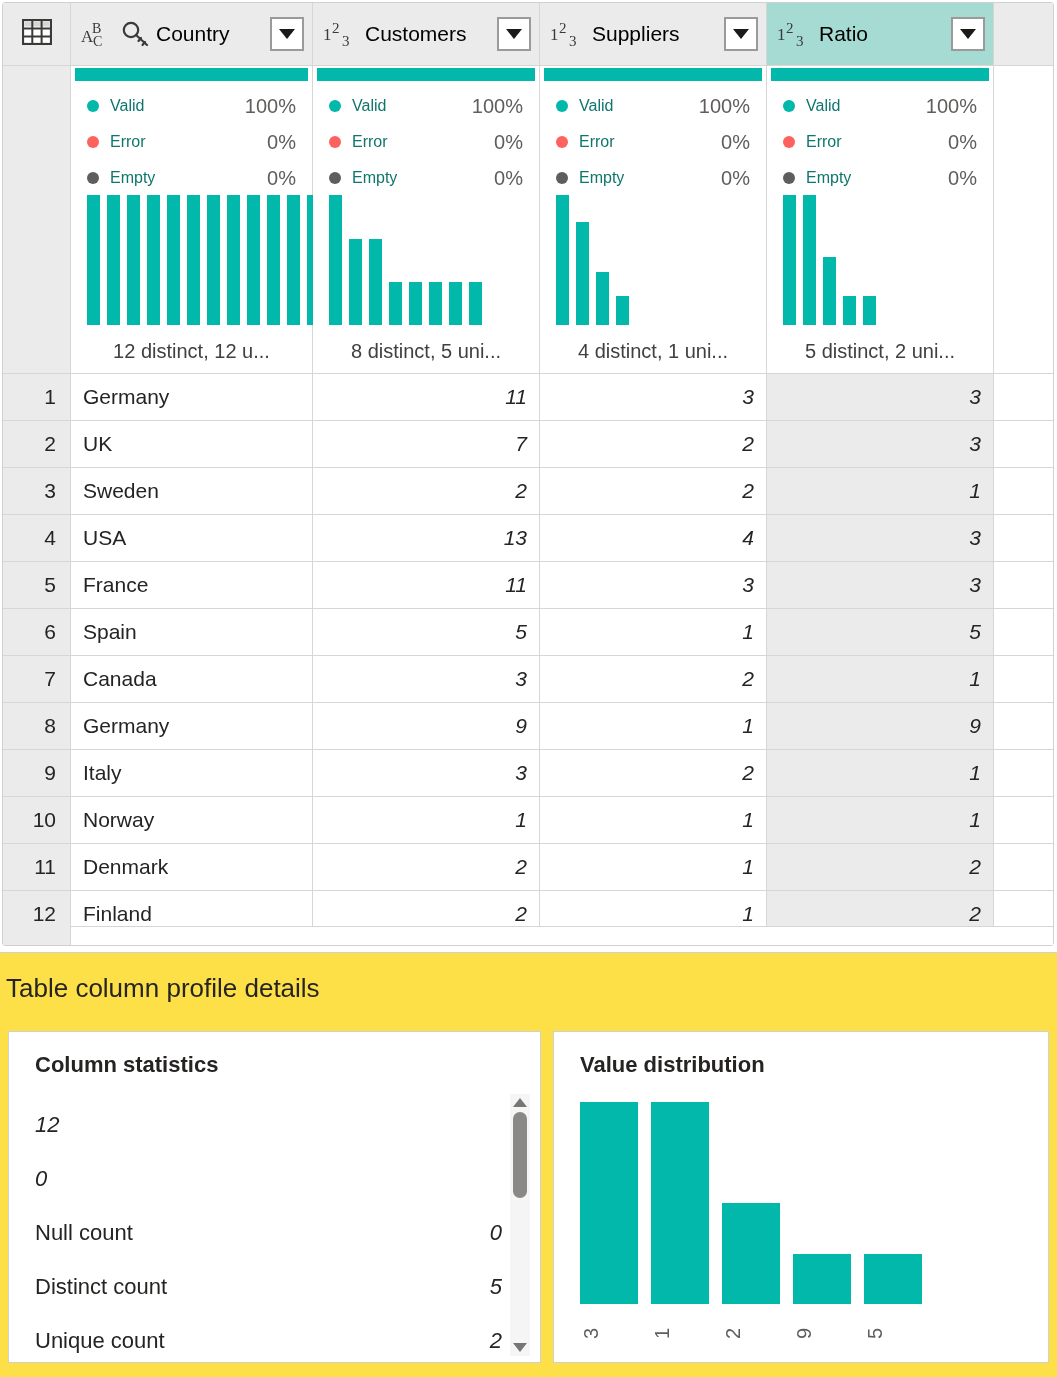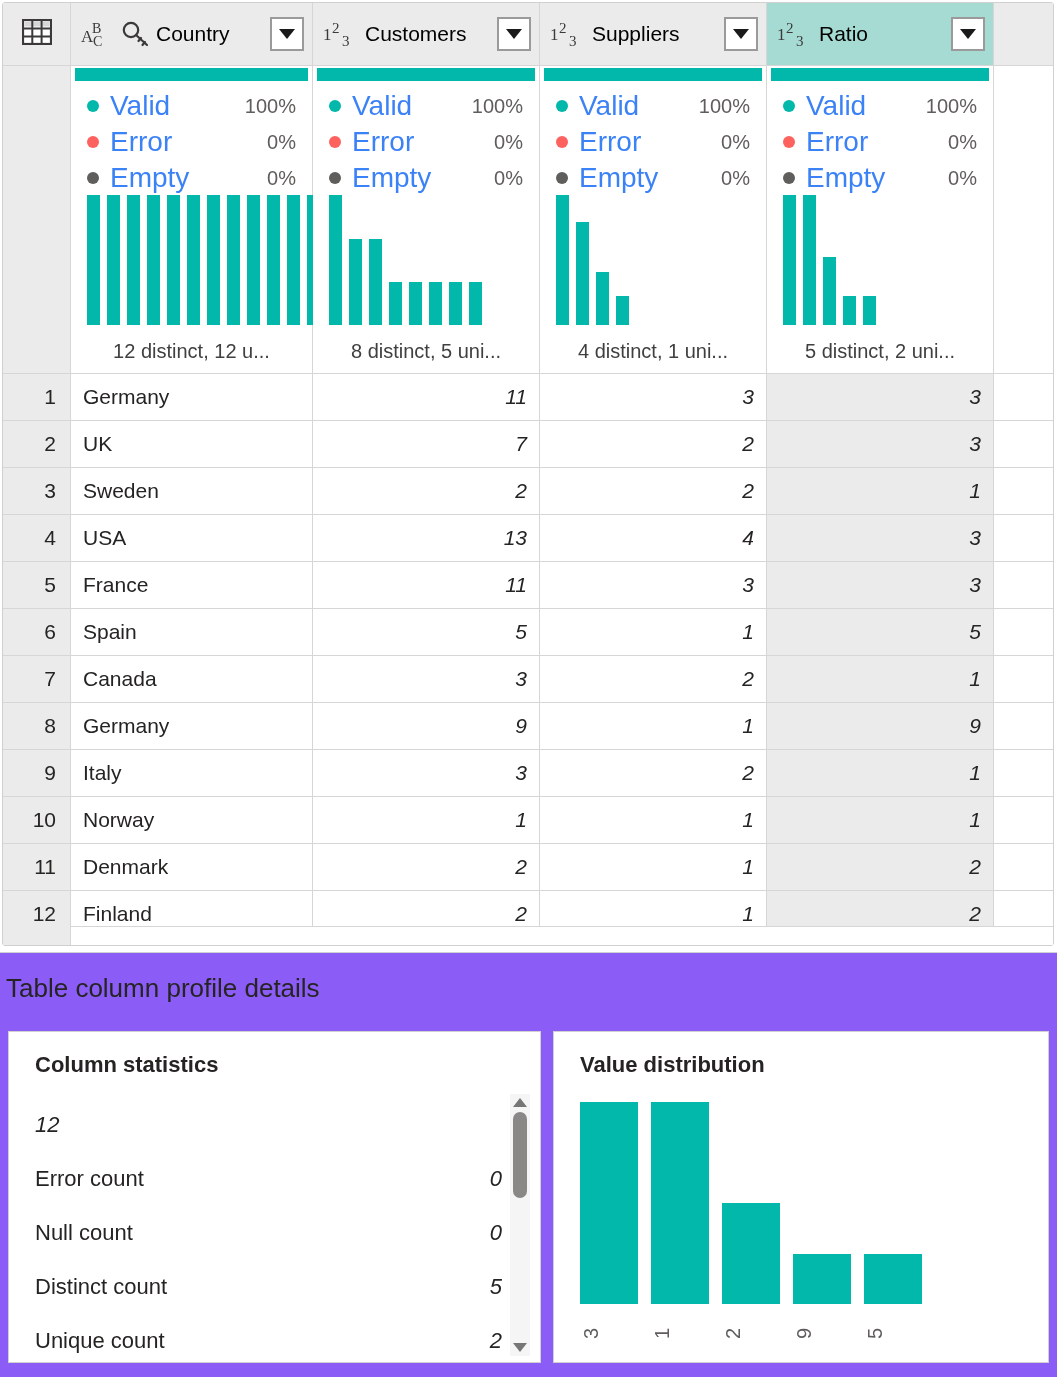--- a/index.html
+++ b/index.html
@@ -129,21 +129,21 @@
   }
   .q-dot {
     width: 12px; height: 12px; border-radius: 50%;
     flex: 0 0 12px;
     margin-right: 11px;
   }
   .q-dot.valid { background: #01b8aa; }
   .q-dot.error { background: #fd625e; }
   .q-dot.empty { background: #605e5c; }
   .q-label {
-    font-size: 28px; color: #3b82f6;
+    font-size: 16px; color: #0f766e;
     flex: 1 1 auto;
   }
   .q-val {
     font-size: 20px; color: #605e5c;
     text-align: right;
   }
   .mini-chart {
     position: absolute;
     left: 16px; bottom: 48px;
     right: 16px; height: 130px;
@@ -225,21 +225,21 @@
     flex: 1 1 auto;
     background: #ffffff;
     border-top: 1px solid #d6d6d6;
   }
 
   
   .details {
     position: absolute;
     left: 0; top: 952px;
     width: 1057px; height: 425px;
-    background: #8b5cf6;
+    background: #fde047;
     border-top: 1px solid #d0d0d0;
   }
   .details-title {
     position: absolute;
     left: 6px; top: 20px;
     font-size: 26px;
     color: #252423;
   }
   .card {
     position: absolute;
@@ -655,21 +655,20 @@
 <div class="details">
   <div class="details-title">Table column profile details</div>
 
   <div class="card card-stats">
     <div class="card-title">Column statistics</div>
     <div class="stats-list" id="stats-list">
         <div class="stat-row">
           <span class="stat-val">12</span>
         </div>
         <div class="stat-row">
-          <span class="stat-name">Error count</span>
           <span class="stat-val">0</span>
         </div>
         <div class="stat-row">
           <span class="stat-name">Null count</span>
           <span class="stat-val">0</span>
         </div>
         <div class="stat-row">
           <span class="stat-name">Distinct count</span>
           <span class="stat-val">5</span>
         </div>

